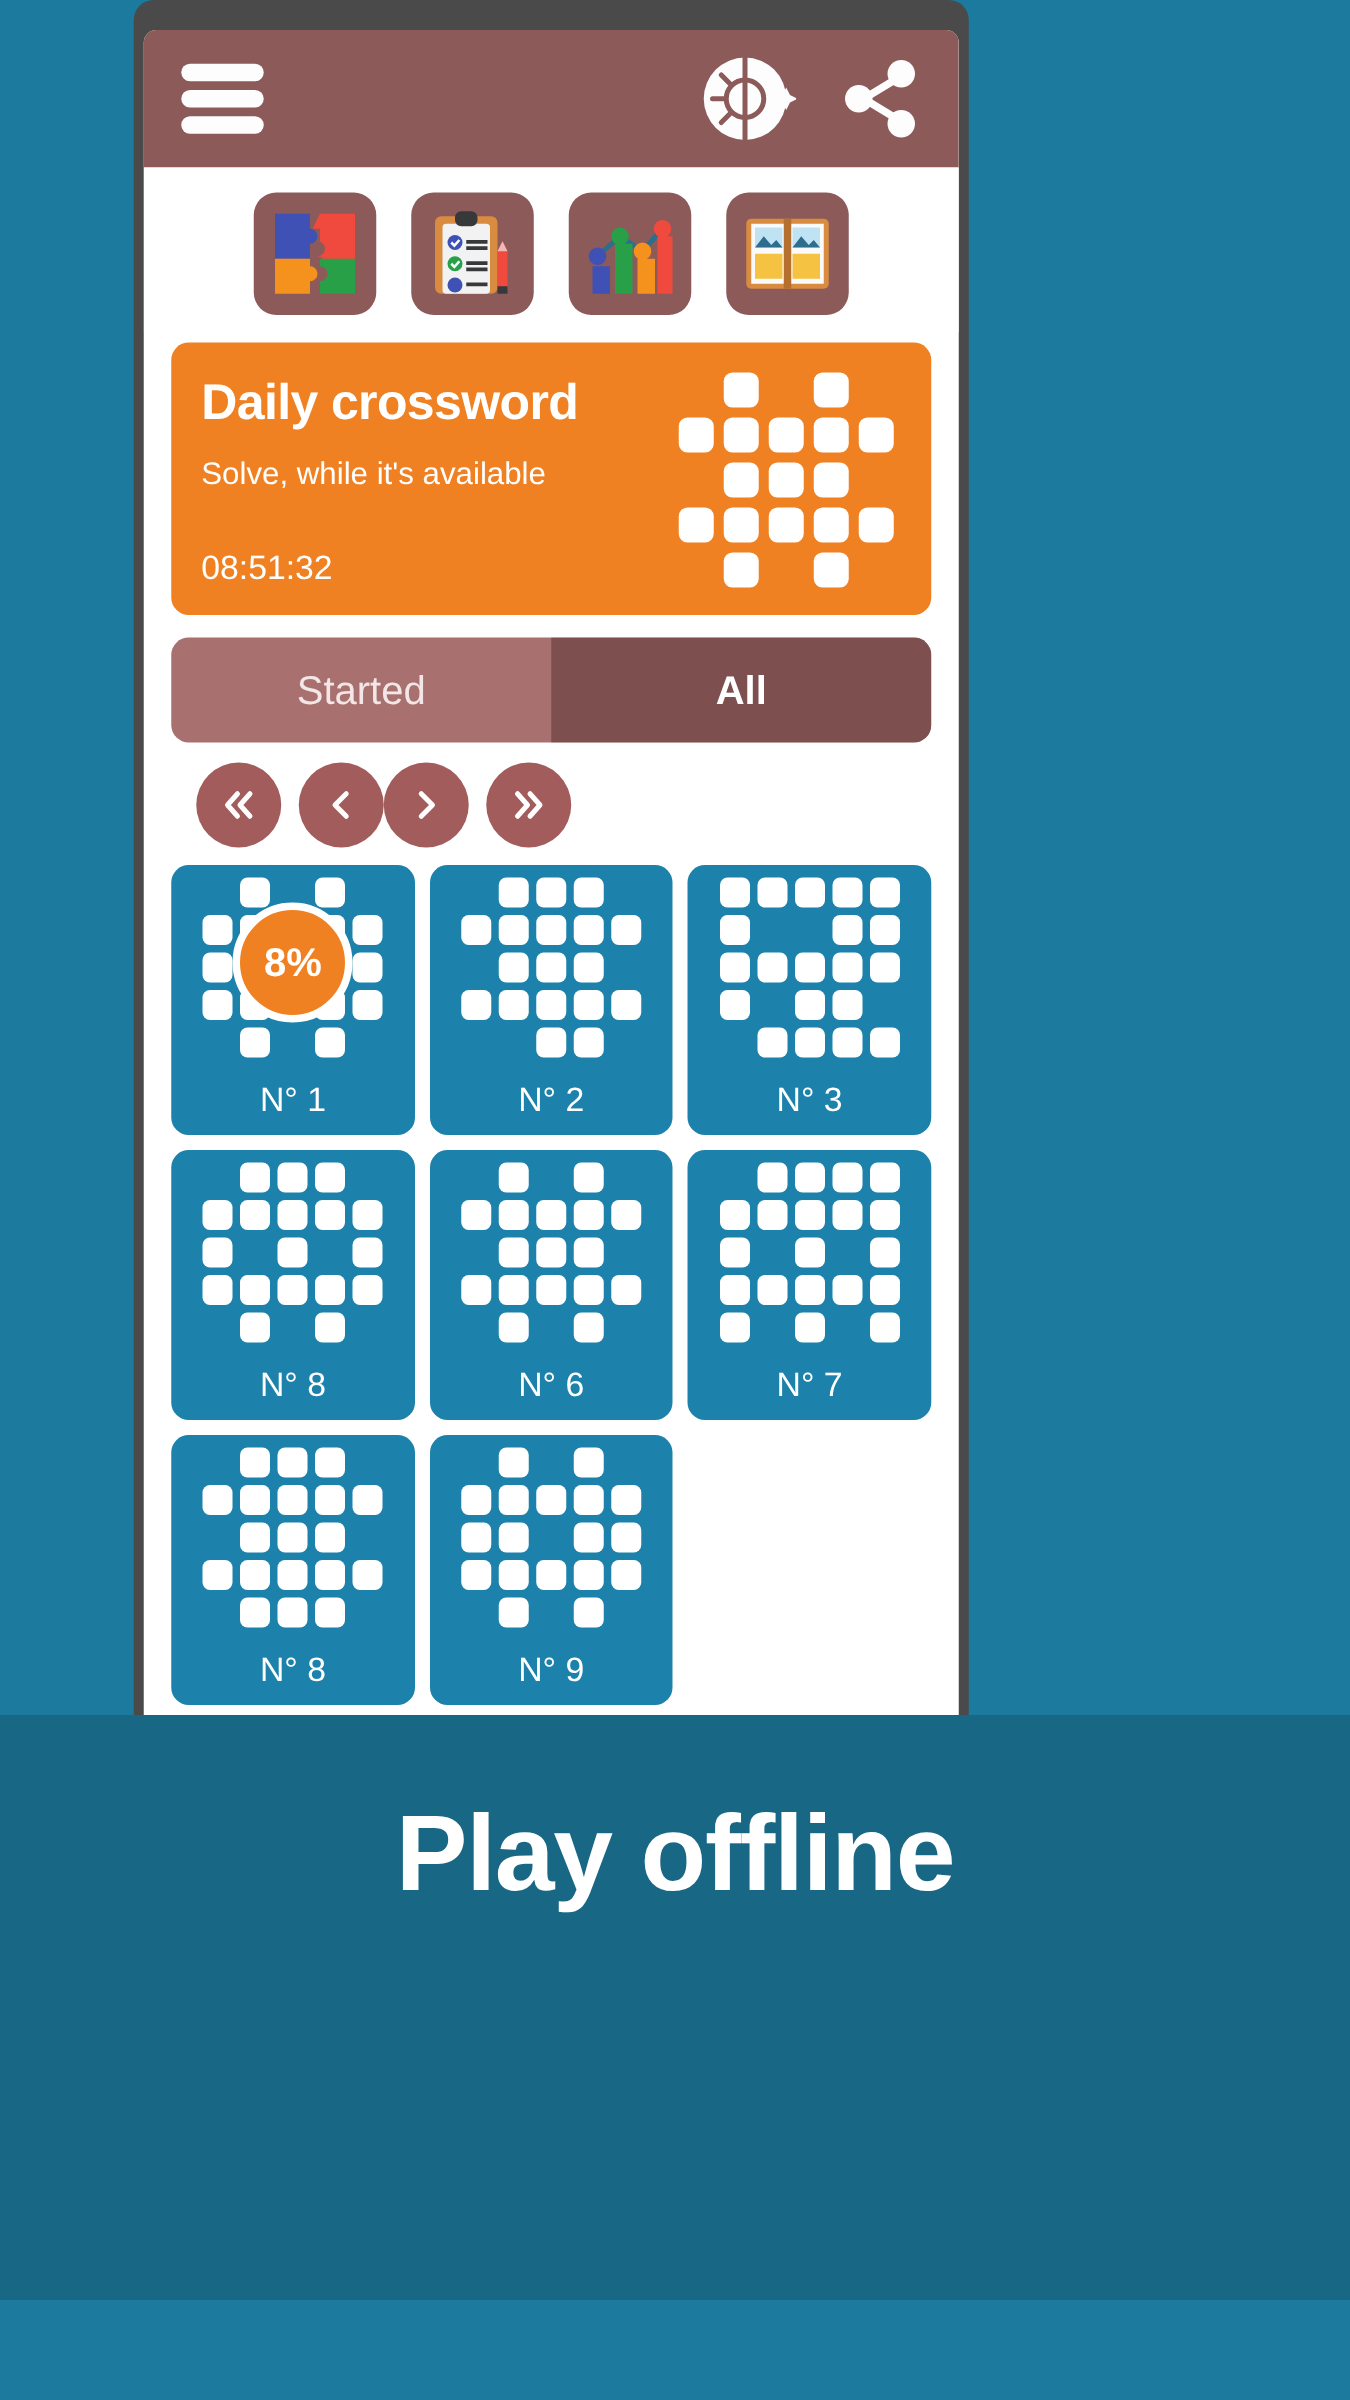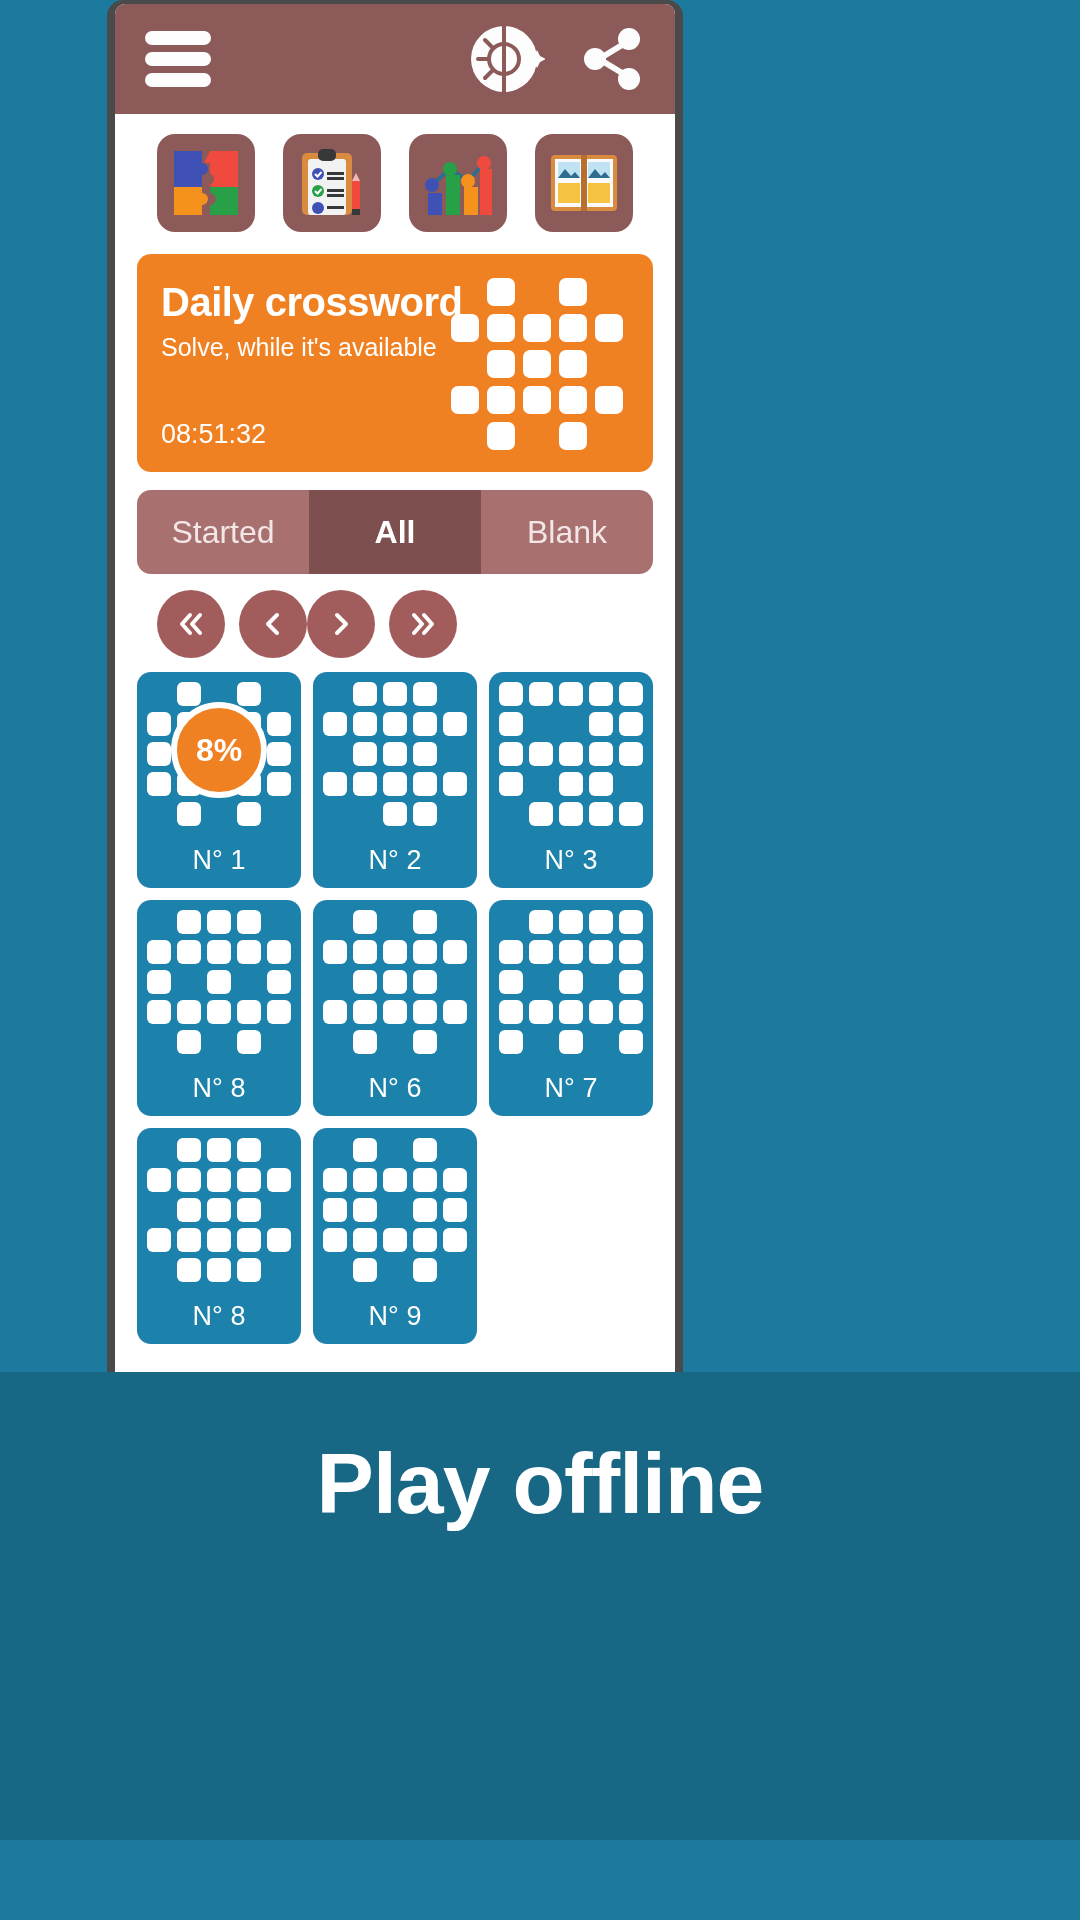--- a/index.html
+++ b/index.html
@@ -7,24 +7,24 @@
     width: 1080px; height: 1920px;
     font-family: "Liberation Sans", sans-serif;
     overflow: hidden;
   }
   body { background: #1B7A9E; position: relative; }
 
   
   #phone-frame {
     position: absolute;
     left: 107px; top: 0px;
-    width: 576px; height: 1372px;
+    width: 668px; height: 1372px;
     background: #4a4a4a;
     border-radius: 16px 16px 0 0;
-    padding: 4px 8px 0 8px;
+    padding: 24px 8px 0 8px;
   }
   #phone-screen {
     width: 100%; height: 100%;
     background: #ffffff;
     border-radius: 10px 10px 0 0;
     overflow: hidden;
     position: relative;
   }
 
   
@@ -73,21 +73,21 @@
     position: relative;
     padding: 26px 24px 0 24px;
     cursor: pointer;
   }
   #daily-title {
     color: #ffffff; font-size: 40px; font-weight: 700;
     letter-spacing: -0.5px;
   }
   #daily-subtitle {
     color: #ffffff; font-size: 25px; font-weight: 400;
-    margin-top: 8px;
+    margin-top: 20px;
   }
   #daily-timer {
     position: absolute; left: 24px; bottom: 22px;
     color: #ffffff; font-size: 27px; font-weight: 500;
   }
   #daily-grid {
     position: absolute; right: 22px; top: 24px;
     width: 180px; height: 170px;
   }
   #daily-grid span {
@@ -327,23 +327,20 @@
         </div>
     </div>
 
     <div id="tab-bar">
       <div class="tab-item">
         <span>Started</span>
       </div>
       <div class="tab-item active">
         <span>All</span>
       </div>
-      <div class="tab-item">
-        <span>Blank</span>
-      </div>
     </div>
 
 
     <div id="pagination">
       <div class="page-btn">
         <svg width="34" height="34" viewBox="0 0 34 34">
           <g fill="none" stroke="#fdfdfd" stroke-width="4" stroke-linecap="round" stroke-linejoin="round">
             <polyline points="16,8 8,17 16,26"></polyline>
             <polyline points="26,8 18,17 26,26"></polyline>
           </g>

